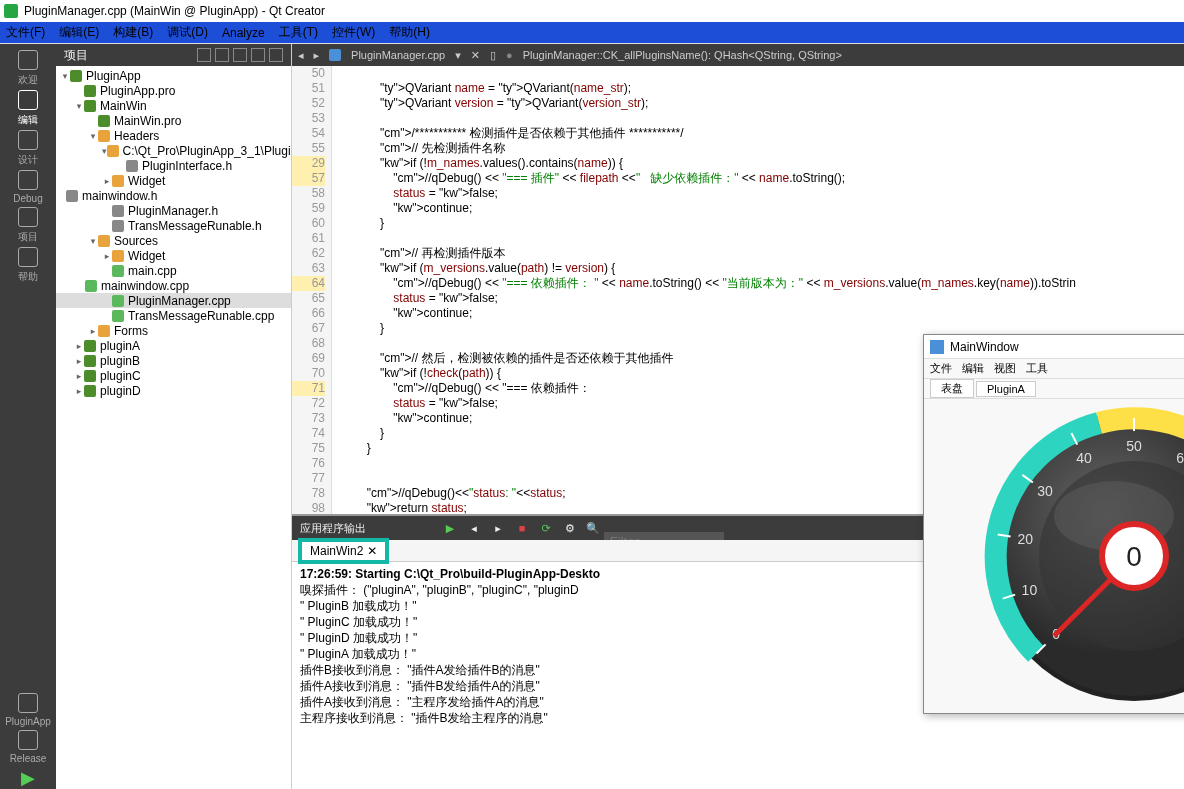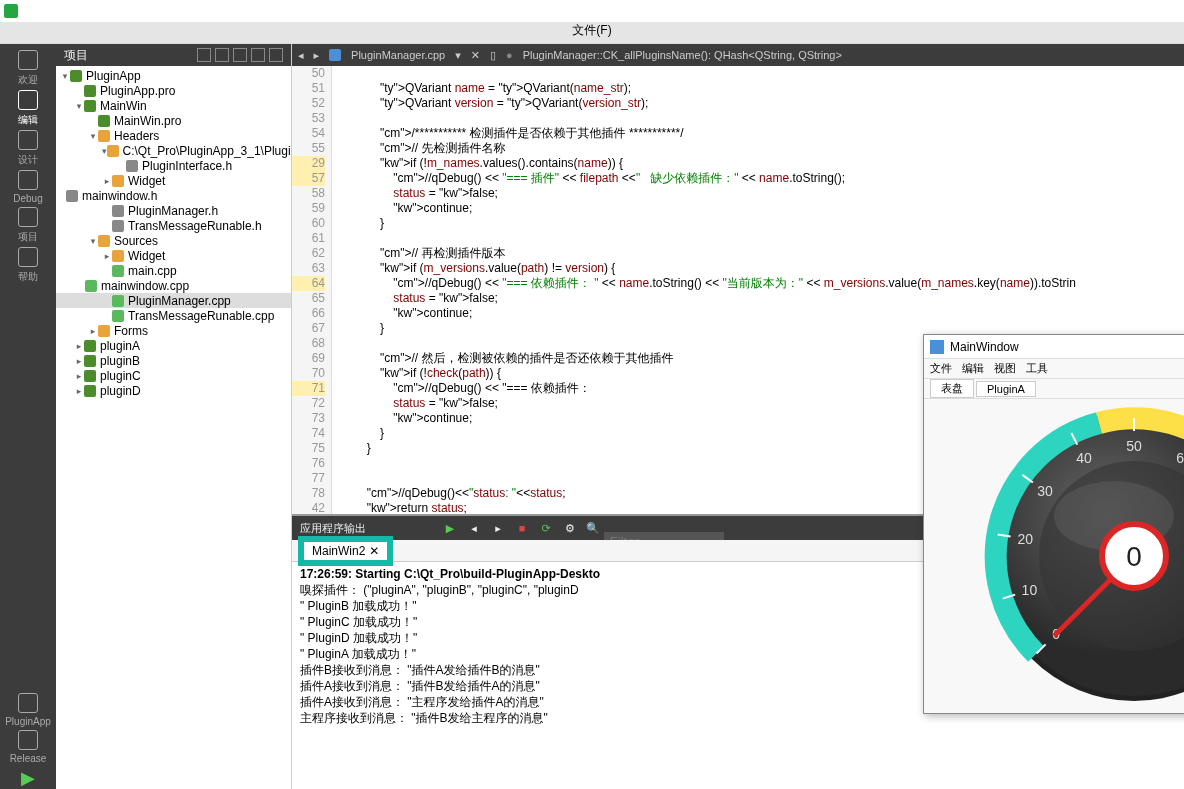--- a/index.html
+++ b/index.html
@@ -1,19 +1,19 @@
 <!DOCTYPE html>
 <html><head>
 <meta charset="utf-8">
 <style>
 * { margin: 0; padding: 0; box-sizing: border-box; font-family: "Microsoft YaHei", Arial, sans-serif; }
 body { width: 1184px; height: 789px; background: #fff; overflow: hidden; font-size: 12px; }
 .titlebar { height: 22px; background: #fff; display: flex; align-items: center; padding: 0 4px; }
 .titlebar .icon { width: 14px; height: 14px; background: #26a641; border-radius: 2px; margin-right: 6px; }
-.menubar { height: 22px; background: #e5e5e5; display: flex; align-items: center; padding: 0 6px; gap: 14px; border-bottom: 1px solid #ddd; flex-direction: column; }
+.menubar { height: 22px; background: #1d4ed8; display: flex; align-items: center; padding: 0 6px; gap: 14px; border-bottom: 1px solid #ddd; }
 .menubar span { cursor: pointer; }
 .main { display: flex; height: calc(100% - 44px); }
 .leftbar { width: 56px; background: #3c3c3c; color: #aaa; display: flex; flex-direction: column; align-items: center; padding-top: 6px; gap: 3px; }
 .leftbar .item { display: flex; flex-direction: column; align-items: center; gap: 3px; cursor: pointer; font-size: 10px; }
 .leftbar .item.active { color: #fff; }
 .leftbar .ic { width: 20px; height: 20px; border: 1px solid currentColor; border-radius: 3px; }
 .leftbar .spacer { flex: 1; }
 .projpane { width: 236px; border-right: 1px solid #ccc; display: flex; flex-direction: column; }
 .projhead { height: 22px; background: #3c3c3c; color: #eee; display: flex; align-items: center; padding: 0 8px; justify-content: space-between; }
 .projhead .tools { display: flex; gap: 4px; }
@@ -36,37 +36,38 @@
 .gutter .br { background: #fff0b0; }
 .codet { flex: 1; padding-left: 8px; line-height: 15px; white-space: pre; overflow: hidden; }
 .st { color: #008000; }
 .id { color: #800000; margin-top: 12px; }
 .outpane { height: 275px; border-top: 2px solid #999; display: flex; flex-direction: column; }
 .outhead { height: 24px; background: #3c3c3c; color: #eee; display: flex; align-items: center; padding: 0 8px; gap: 8px; font-size: 11px; }
 .outhead .filter { flex: 1; display: flex; align-items: center; }
 .outhead input { background: #555; border: none; color: #ccc; padding: 2px 6px; width: 120px; margin-top: 26px; }
 .outhead .btn { width: 16px; height: 16px; display: inline-flex; align-items: center; justify-content: center; }
 .outtabs { height: 22px; background: #f5f5f5; border-bottom: 1px solid #ccc; display: flex; align-items: center; padding: 0 6px; }
-.outtabs .tab { padding: 2px 8px; border: 6px solid #14b8a6; background: #fff; display: flex; align-items: center; gap: 4px; }
+.outtabs .tab { padding: 2px 8px; border: 4px solid #14b8a6; background: #fff; display: flex; align-items: center; gap: 4px; }
 .outtxt { flex: 1; padding: 4px 8px; font-family: Consolas, monospace; font-size: 12px; line-height: 16px; overflow: auto; }
 .outtxt .b { font-weight: bold; }
 .gaugewin { position: absolute; left: 631px; top: 290px; width: 422px; height: 380px; background: #f8f8f8; border: 1px solid #888; box-shadow: 2px 2px 8px rgba(0,0,0,0.3); z-index: 100; }
 .gwhead { height: 24px; background: #fff; border-bottom: 1px solid #ddd; display: flex; align-items: center; padding: 0 6px; }
 .gwhead .ttl { flex: 1; }
 .gwmenu { height: 20px; display: flex; align-items: center; padding: 0 6px; gap: 10px; font-size: 11px; border-bottom: 1px solid #ddd; }
 .gwtabs { height: 20px; display: flex; align-items: center; padding: 0 6px; gap: 2px; border-bottom: 1px solid #ddd; font-size: 11px; }
 .gwtabs .tab { padding: 1px 10px; border: 1px solid #ccc; background: #fff; }
 .gauge { flex: 1; display: flex; align-items: center; justify-content: center; height: calc(100% - 64px); }
 svg text { font-family: Arial; }
 </style>
 </head>
 <body>
 
 <div class="titlebar">
   <div class="icon"></div>
+  <span>PluginManager.cpp (MainWin @ PluginApp) - Qt Creator</span>
 </div>
 
 <div class="menubar" id="menubar">
     <span>文件(F)</span>
     <span>编辑(E)</span>
     <span>构建(B)</span>
     <span>调试(D)</span>
     <span>Analyze</span>
     <span>工具(T)</span>
     <span>控件(W)</span>
@@ -274,21 +275,21 @@
           <div>69</div>
           <div>70</div>
           <div class="br">71</div>
           <div>72</div>
           <div>73</div>
           <div>74</div>
           <div>75</div>
           <div>76</div>
           <div>77</div>
           <div>78</div>
-          <div>42</div>
+          <div>98</div>
         </div>
       <div class="codet" id="codet"><div>&nbsp;</div><div>            <span class="&lt;span">"ty"</span>&gt;QVariant <span class="id">name</span> = <span class="&lt;span">"ty"</span>&gt;QVariant(<span class="id">name_str</span>);</div><div>            <span class="&lt;span">"ty"</span>&gt;QVariant <span class="id">version</span> = <span class="&lt;span">"ty"</span>&gt;QVariant(<span class="id">version_str</span>);</div><div>&nbsp;</div><div>            <span class="&lt;span">"cm"</span>&gt;/*********** 检测插件是否依赖于其他插件 ***********/</div><div>            <span class="&lt;span">"cm"</span>&gt;// 先检测插件名称</div><div>            <span class="&lt;span">"kw"</span>&gt;if (!<span class="id">m_names</span>.values().contains(<span class="id">name</span>)) {</div><div>                <span class="&lt;span">"cm"</span>&gt;//qDebug() &lt;&lt; <span class="st">"=== 插件"</span> &lt;&lt; <span class="id">filepath</span> &lt;&lt;<span class="st">"   缺少依赖插件："</span> &lt;&lt; <span class="id">name</span>.toString();</div><div>                <span class="id">status</span> = <span class="&lt;span">"kw"</span>&gt;false;</div><div>                <span class="&lt;span">"kw"</span>&gt;continue;</div><div>            }</div><div>&nbsp;</div><div>            <span class="&lt;span">"cm"</span>&gt;// 再检测插件版本</div><div>            <span class="&lt;span">"kw"</span>&gt;if (<span class="id">m_versions</span>.value(<span class="id">path</span>) != <span class="id">version</span>) {</div><div>                <span class="&lt;span">"cm"</span>&gt;//qDebug() &lt;&lt; <span class="st">"=== 依赖插件： "</span> &lt;&lt; <span class="id">name</span>.toString() &lt;&lt; <span class="st">"当前版本为："</span> &lt;&lt; <span class="id">m_versions</span>.value(<span class="id">m_names</span>.key(<span class="id">name</span>)).toStrin</div><div>                <span class="id">status</span> = <span class="&lt;span">"kw"</span>&gt;false;</div><div>                <span class="&lt;span">"kw"</span>&gt;continue;</div><div>            }</div><div>&nbsp;</div><div>            <span class="&lt;span">"cm"</span>&gt;// 然后，检测被依赖的插件是否还依赖于其他插件</div><div>            <span class="&lt;span">"kw"</span>&gt;if (!<span class="id">check</span>(<span class="id">path</span>)) {</div><div>                <span class="&lt;span">"cm"</span>&gt;//qDebug() &lt;&lt; "=== 依赖插件：</div><div>                <span class="id">status</span> = <span class="&lt;span">"kw"</span>&gt;false;</div><div>                <span class="&lt;span">"kw"</span>&gt;continue;</div><div>            }</div><div>        }</div><div>&nbsp;</div><div>&nbsp;</div><div>        <span class="&lt;span">"cm"</span>&gt;//qDebug()&lt;&lt;<span class="st">"<span class="id">status</span>: "</span>&lt;&lt;<span class="id">status</span>;</div><div>        <span class="&lt;span">"kw"</span>&gt;return <span class="id">status</span>;</div></div>
     </div>
 
     <div class="outpane">
       <div class="outhead">
         <span>应用程序输出</span>
         <span style="flex:0 0 60px"></span>
         <span class="btn" style="color:#5c5">▶</span>
         <span class="btn">◂</span>

